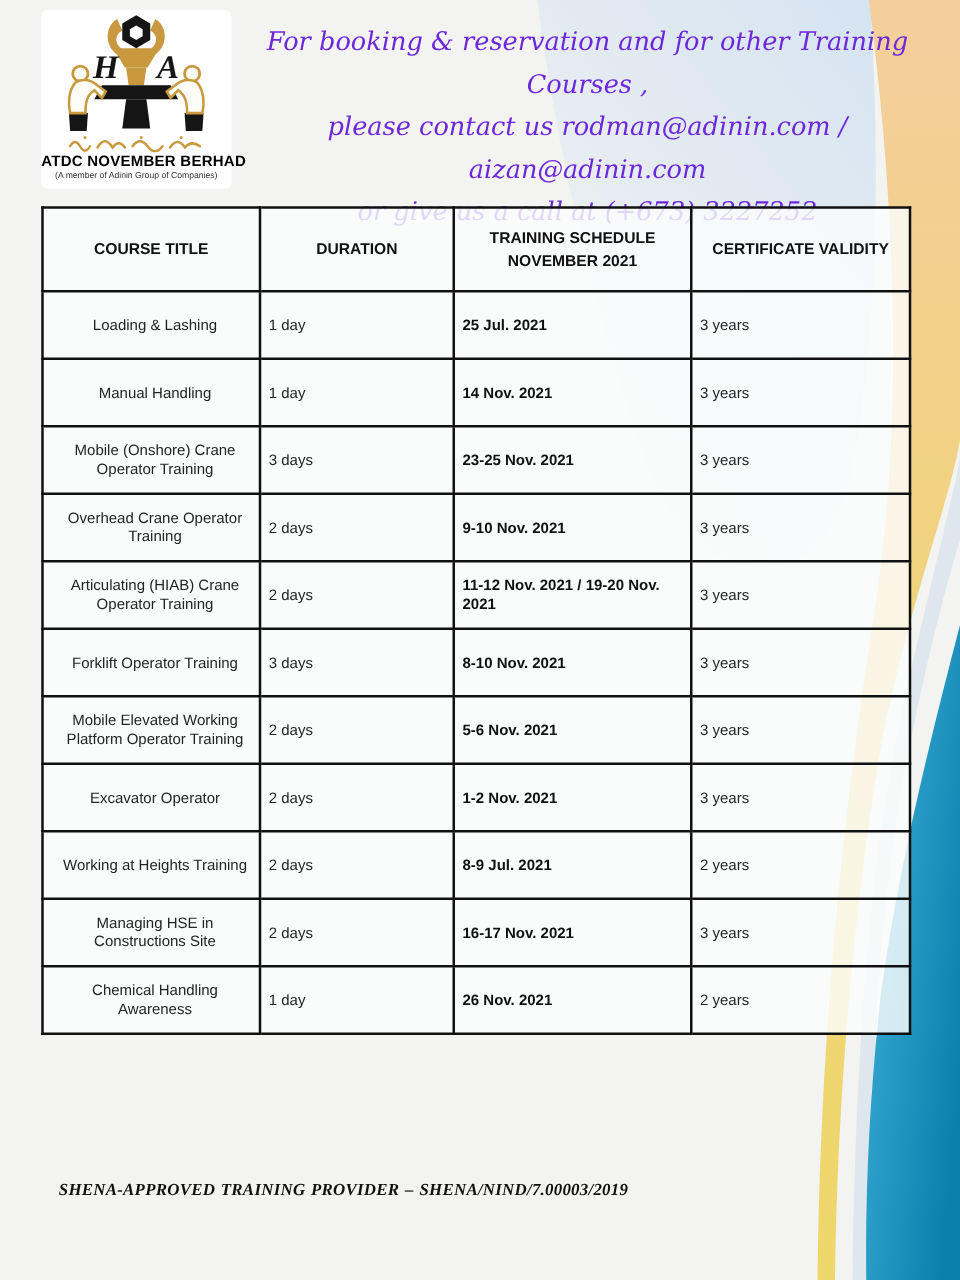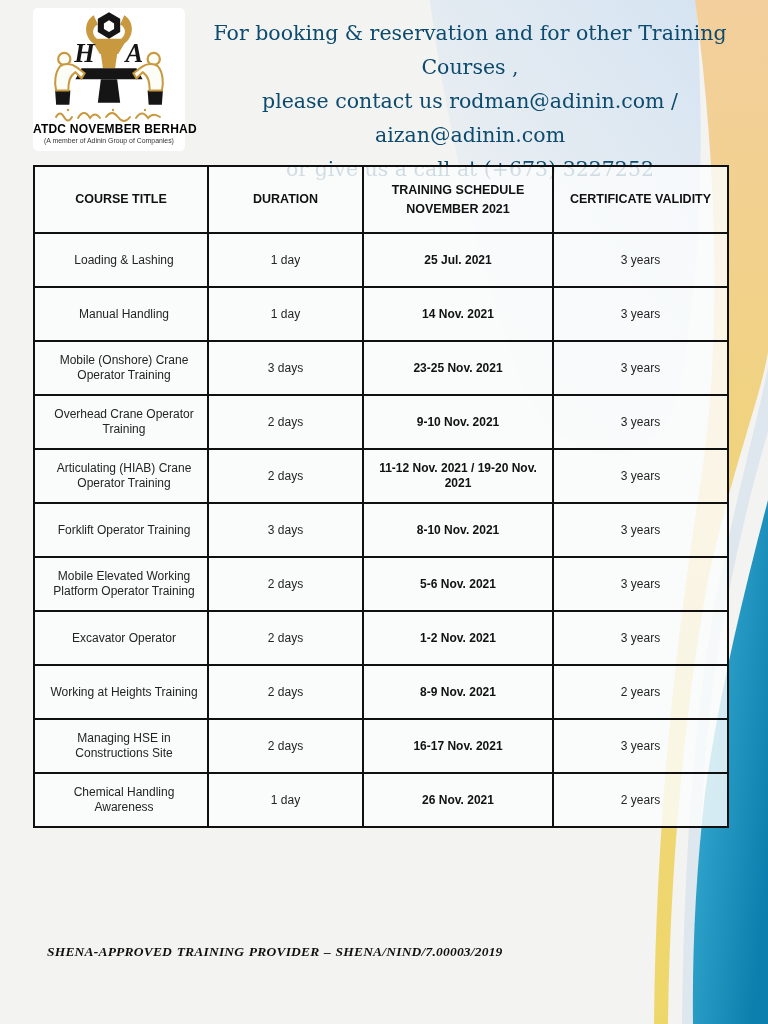--- a/index.html
+++ b/index.html
@@ -23,38 +23,38 @@
     letter-spacing:.2px;white-space:nowrap;
   }
   .logo-tagline{
     font-size:6.9px;color:#333;line-height:9px;white-space:nowrap;
   }
 
   
   .contact{
     position:absolute;left:192px;top:16px;width:556px;z-index:2;
     text-align:center;
-    font-family:"DejaVu Serif",serif;
-    font-size:20.5px;line-height:34px;color:#0c4a6e;
+    font-family:"DejaVu Serif",serif;font-style:italic;
+    font-size:20.5px;line-height:34px;color:#6d28d9;
   }
 
   
   .table-wrap{position:absolute;left:33px;top:165px;z-index:2;border-radius:17px;}
   table{border-collapse:collapse;table-layout:fixed;width:694px;}
   th,td{
     border:2px solid #101010;vertical-align:middle;
     background:rgba(251,252,253,0.82);
   }
   th{
     height:61px;font-size:12.5px;font-weight:bold;color:#111;
     text-align:center;line-height:1.45;white-space:pre-line;padding:2px;
   }
   td{
     height:36px;font-size:12px;color:#242424;line-height:15px;
-    padding:8px 6px;text-align:center;
+    padding:8px 6px;
   }
   td.c-left{text-align:center;padding-left:9px;padding-right:3px;}
   td.c-bold{font-weight:bold;color:#111;}
 
   
   .footer{
     position:absolute;left:47px;top:944px;z-index:2;
     font-family:"Liberation Serif",serif;font-weight:bold;font-style:italic;
     font-size:13.5px;color:#101010;letter-spacing:.2px;word-spacing:1px;
     white-space:nowrap;
@@ -195,21 +195,21 @@
         </tr>
         <tr>
           <td class="c-left">Excavator Operator</td>
           <td>2 days</td>
           <td class="c-bold">1-2 Nov. 2021</td>
           <td>3 years</td>
         </tr>
         <tr>
           <td class="c-left">Working at Heights Training</td>
           <td>2 days</td>
-          <td class="c-bold">8-9 Nov. 2021</td>
+          <td class="c-bold">8-9 Jul. 2021</td>
           <td>2 years</td>
         </tr>
         <tr>
           <td class="c-left">Managing HSE in Constructions Site</td>
           <td>2 days</td>
           <td class="c-bold">16-17 Nov. 2021</td>
           <td>3 years</td>
         </tr>
         <tr>
           <td class="c-left">Chemical Handling Awareness</td>

